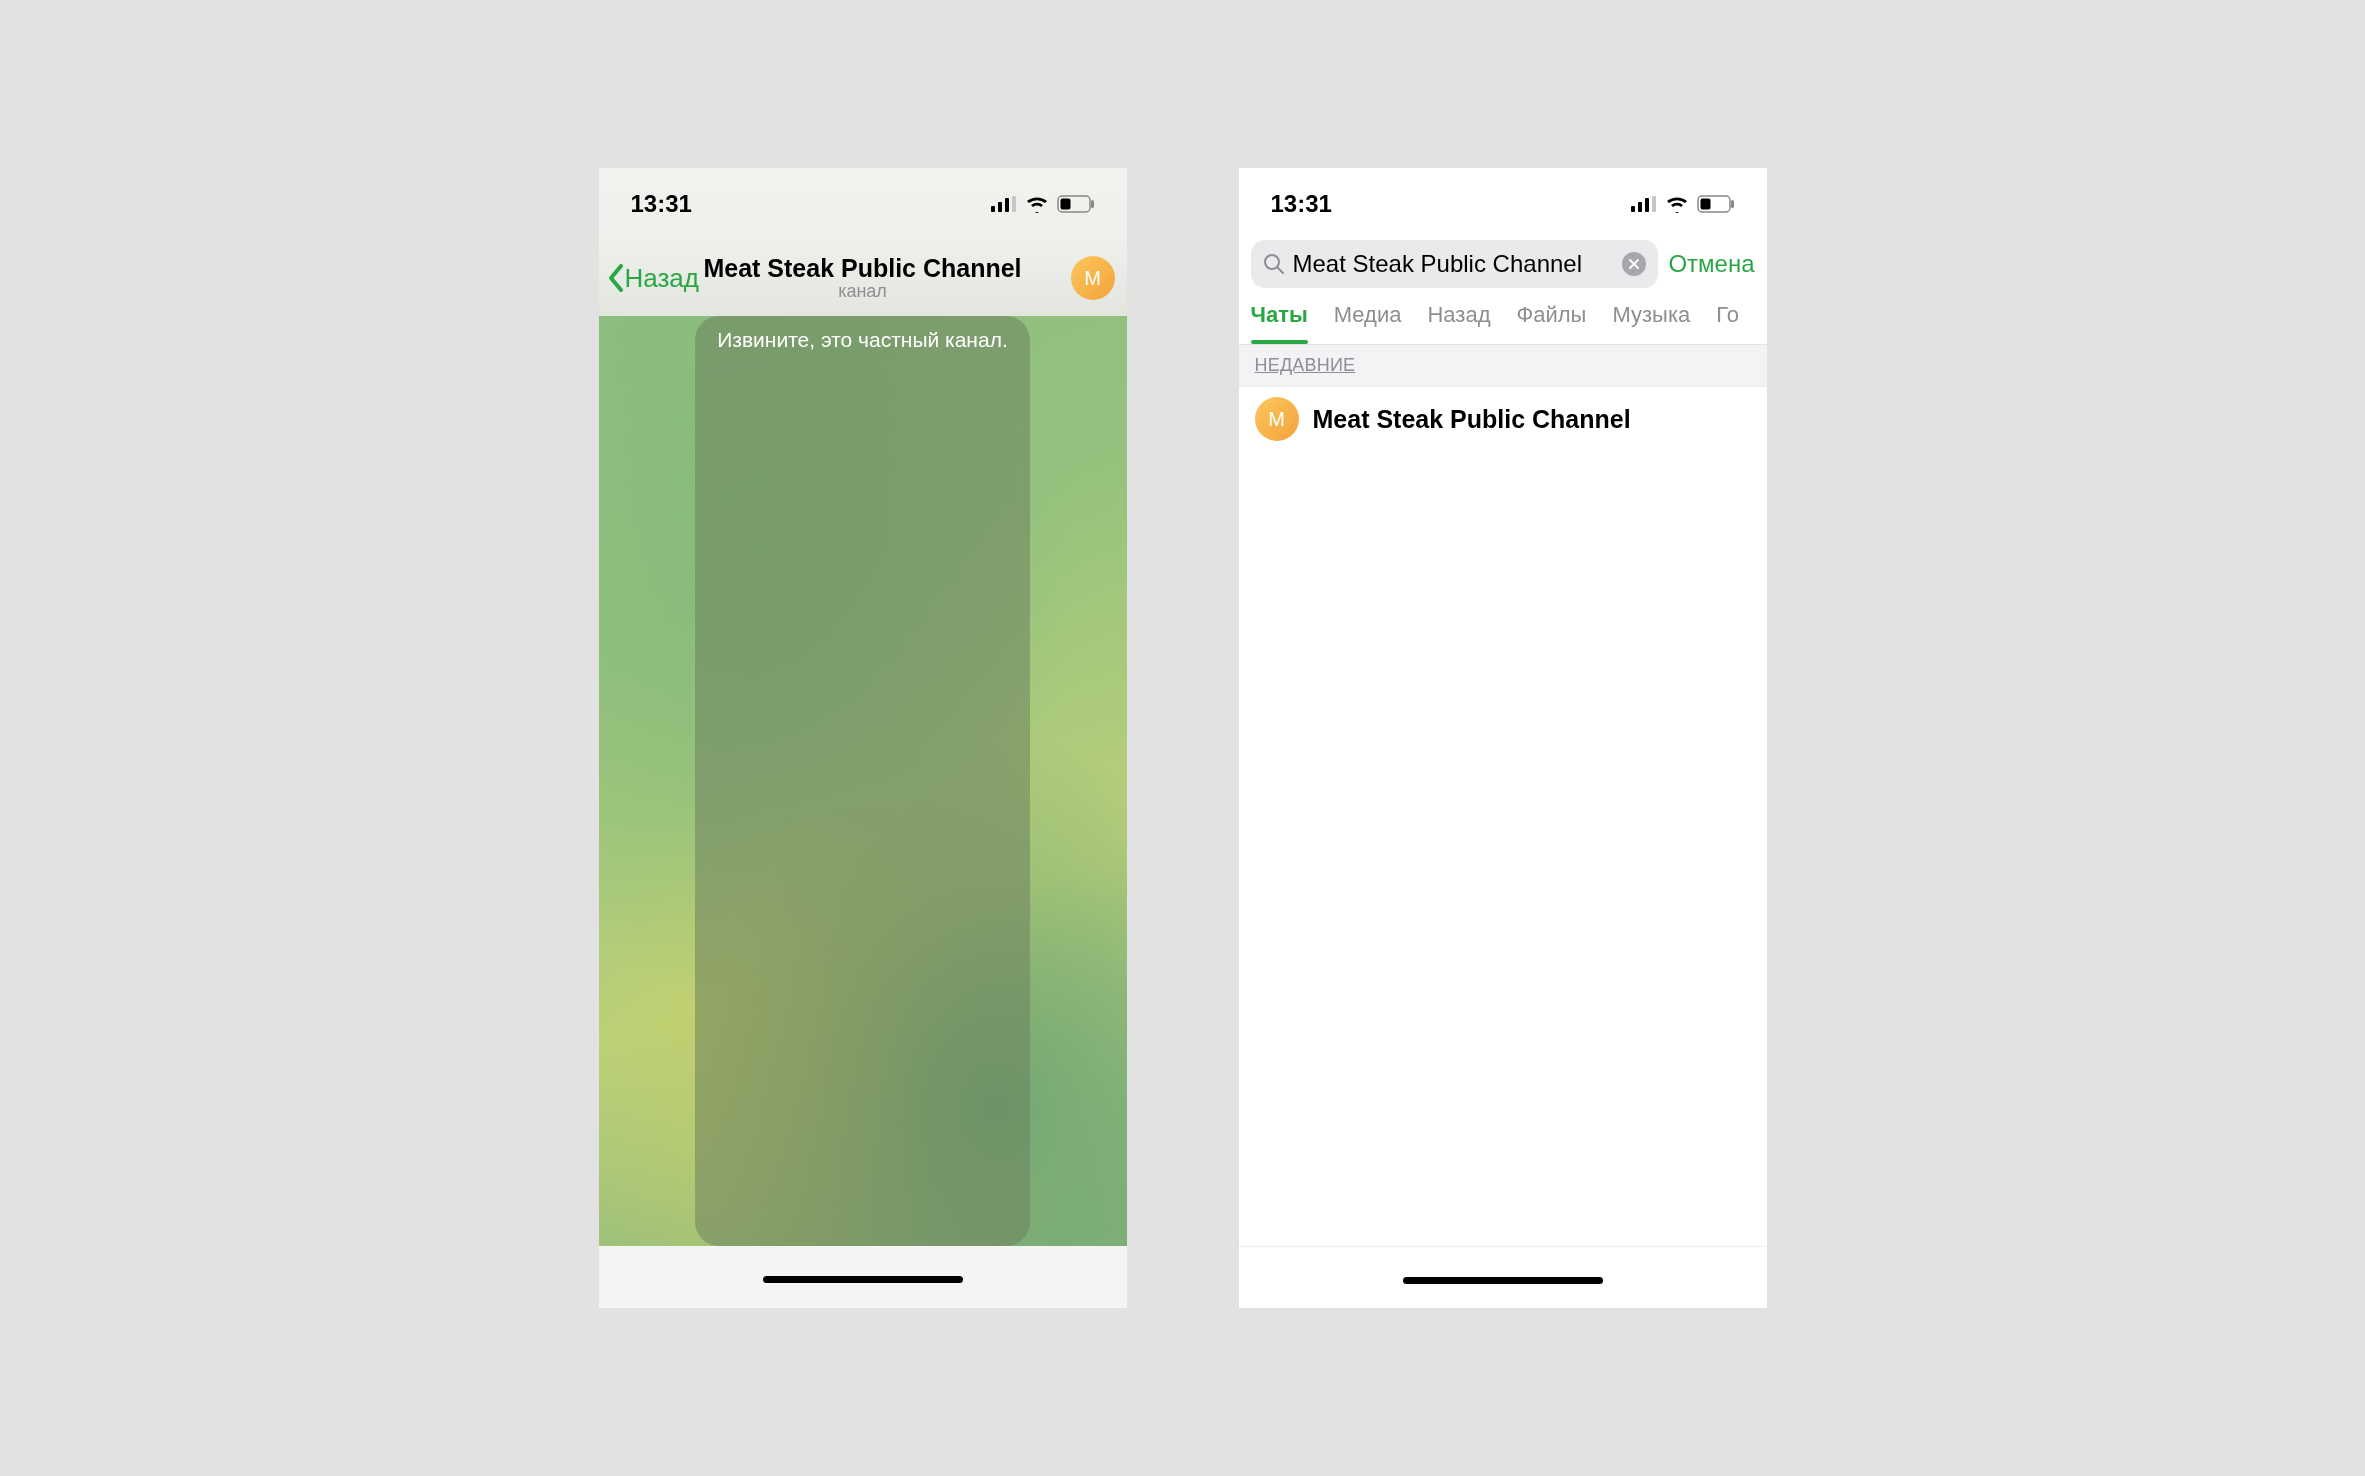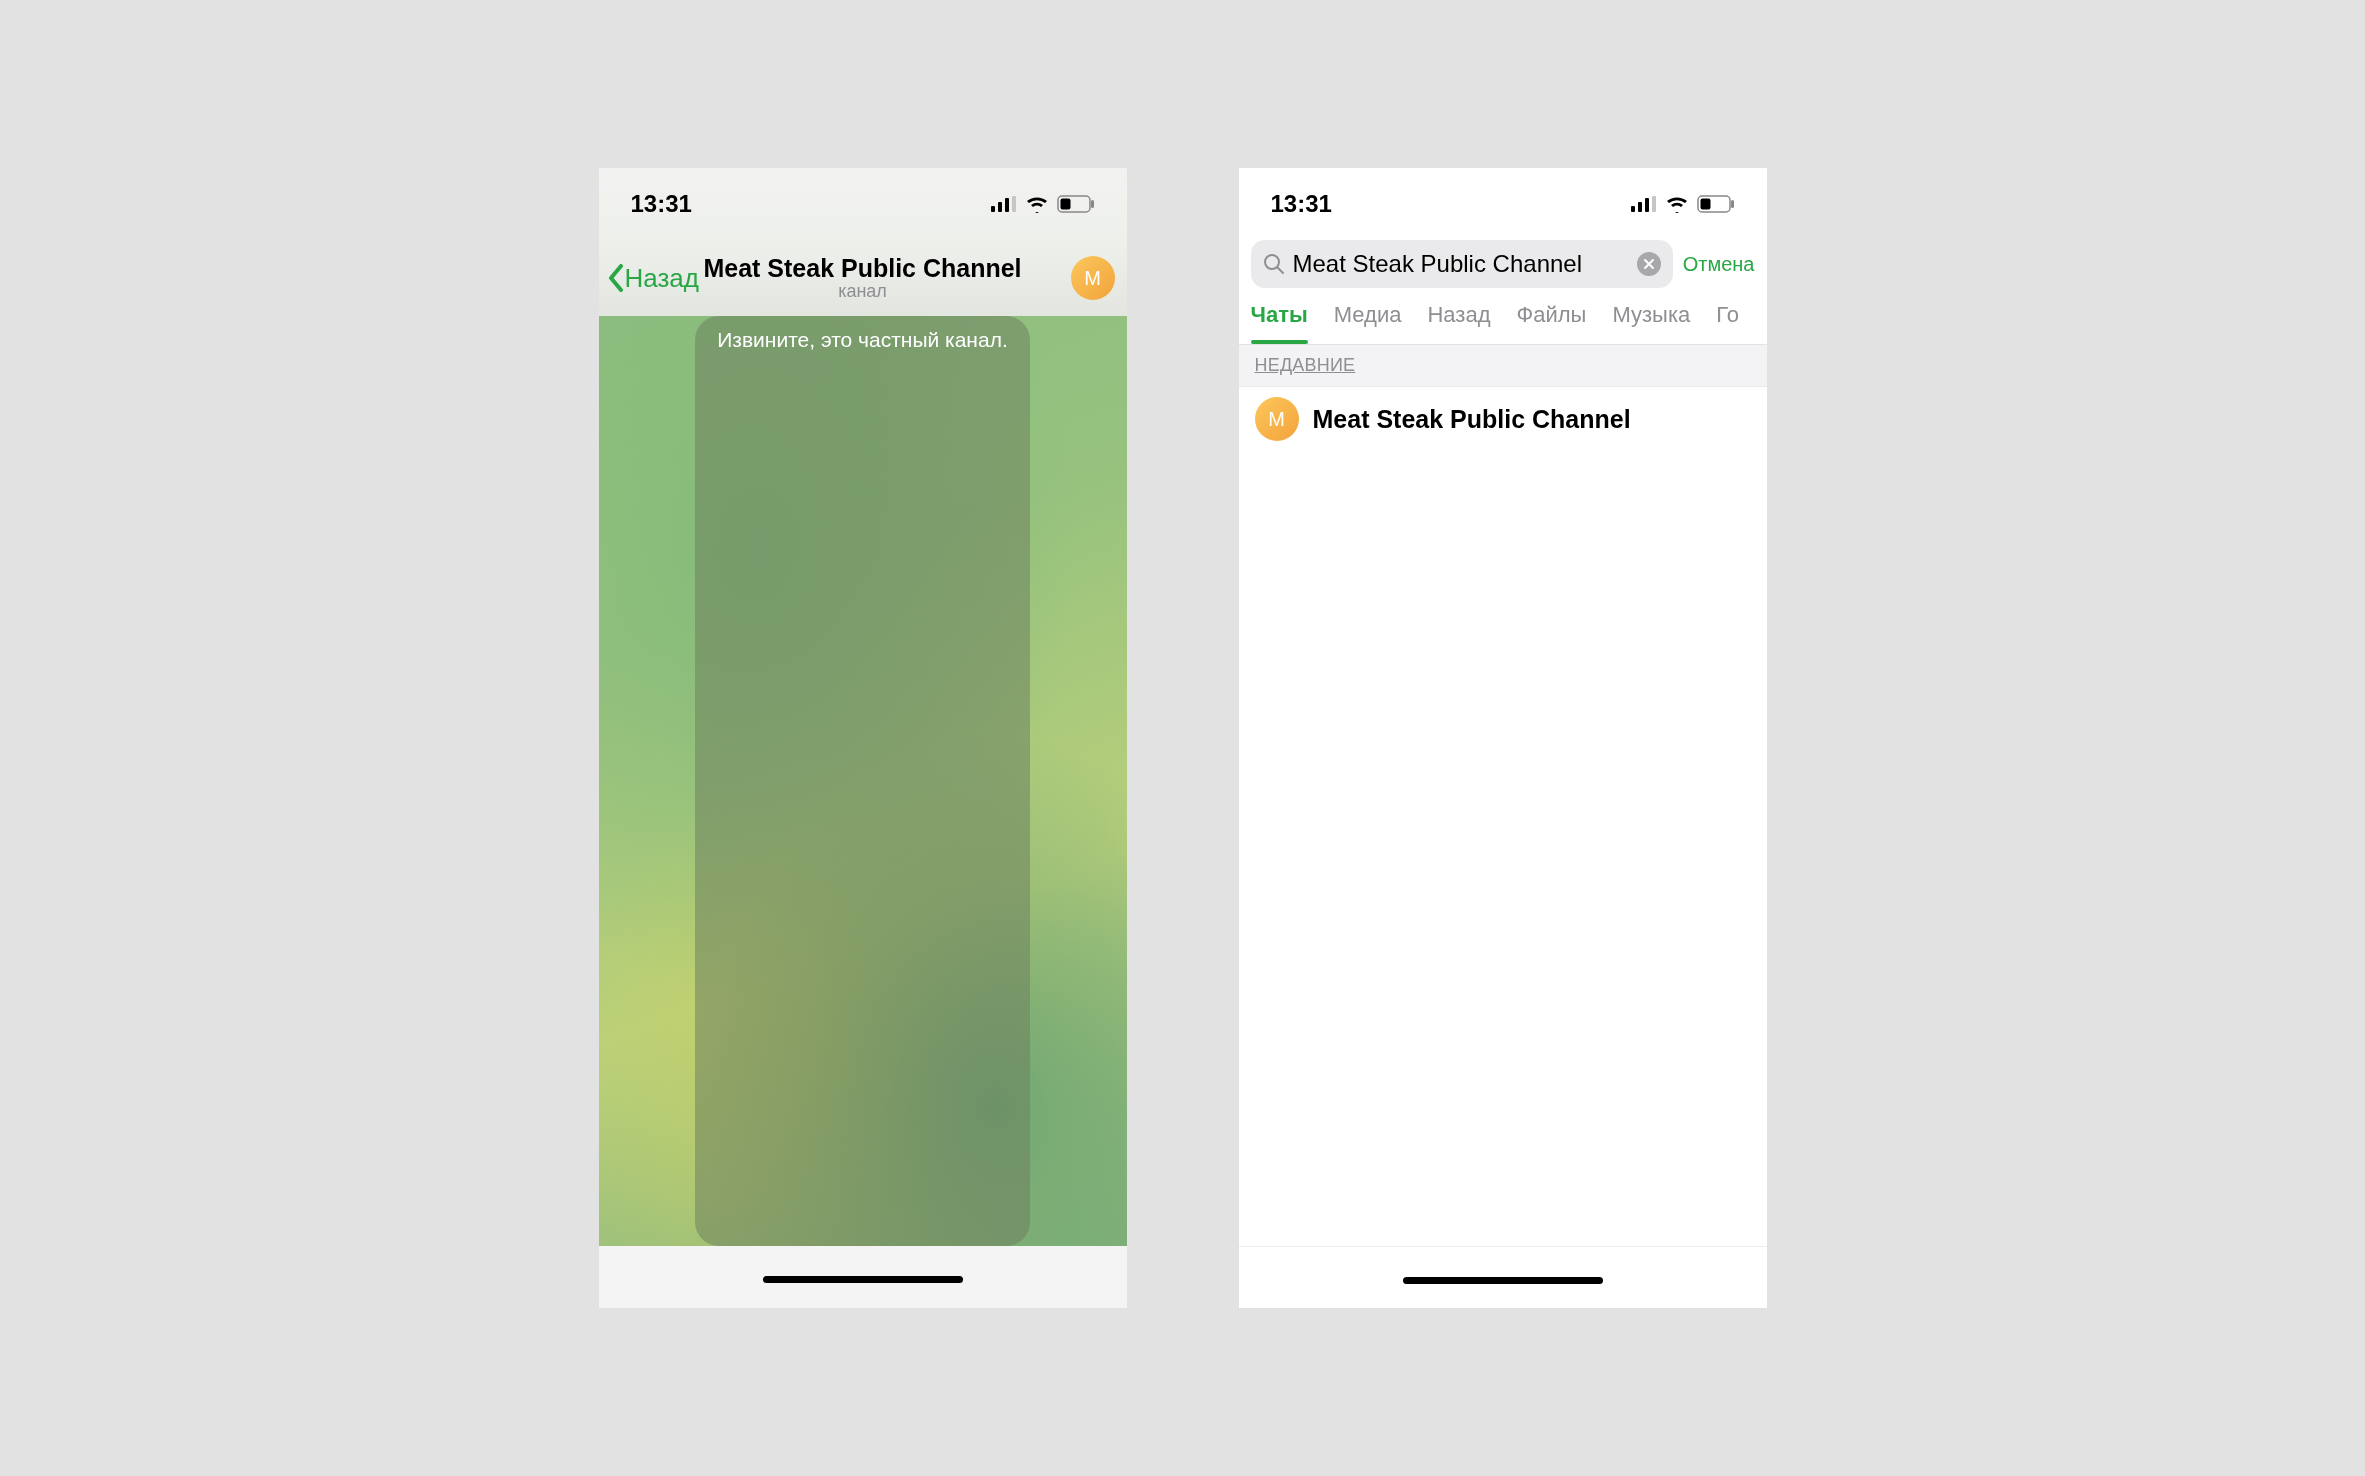--- a/index.html
+++ b/index.html
@@ -166,21 +166,21 @@
       border-radius: 50%;
       background: #a7a7ac;
       display: flex;
       align-items: center;
       justify-content: center;
       flex-shrink: 0;
     }
     .clear-btn svg { display: block; }
     .cancel-text {
       color: #29a745;
-      font-size: 20px;
+      font-size: 24px;
     }
     .tabs {
       display: flex;
       padding: 0 12px;
       gap: 26px;
       border-bottom: 1px solid #e2e2e4;
       overflow: hidden;
       white-space: nowrap;
     }
     .tab {

